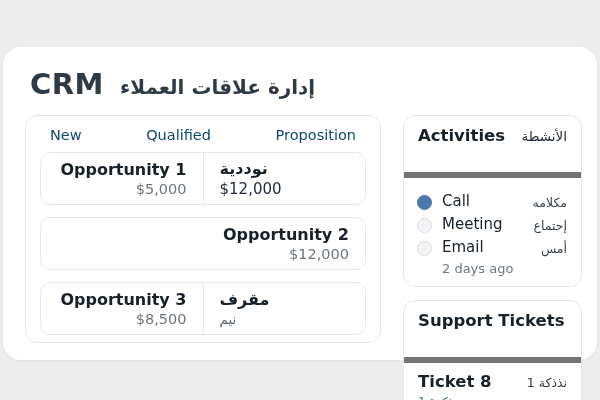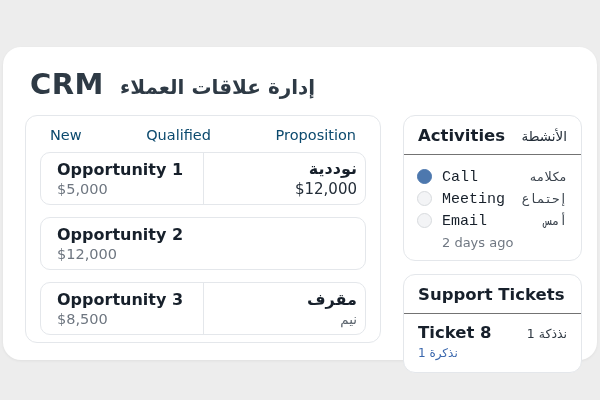--- a/index.html
+++ b/index.html
@@ -70,24 +70,25 @@
     display:flex;
     margin:0 14px 12px 14px;
     border:1px solid var(--border);
     border-radius:10px;
     background:#fff;
     overflow:hidden;
     height:53px;
   }
   .opp-cell{
     flex:1;
-    padding:7px 8px 6px 16px;
+    padding:7px 16px 6px 16px;
     display:flex;
     flex-direction:column;
     justify-content:center;
+    align-items:flex-end;
   }
   .opp-cell.rtl{
     border-left:1px solid var(--border);
     direction:rtl;
     text-align:right;
   }
   .opp-name{
     font-size:16px;
     font-weight:700;
     color:#17202b;
@@ -113,40 +114,39 @@
   }
   .panel{
     border:1px solid var(--border);
     border-radius:12px;
     background:#fff;
   }
   .panel-header{
     display:flex;
     justify-content:space-between;
     align-items:baseline;
-    padding:10px 14px 9px 14px;
-    border-bottom:1px solid #737373;
+    padding:10px 14px 27px 14px;
+    border-bottom:6px solid #737373;
   }
   .panel-title{
     font-size:16.5px;
     font-weight:700;
     color:#17202b;
   }
   .panel-title-ar{
     font-size:13.5px;
     color:#222c37;
     direction:rtl;
   }
   .activity-list{padding:9px 14px 10px 13px;}
   .activity-row{
     display:flex;
-    align-items:flex-start;
+    align-items:flex-end;
     gap:10px;
     margin:5px 0;
-    font-family:Liberation Mono, monospace;
   }
   .radio{
     width:15px;height:15px;
     border-radius:50%;
     background:#f3f4f6;
     border:1px solid #d8dbde;
     flex:none;
   }
   .radio.on{
     background:var(--accent);

